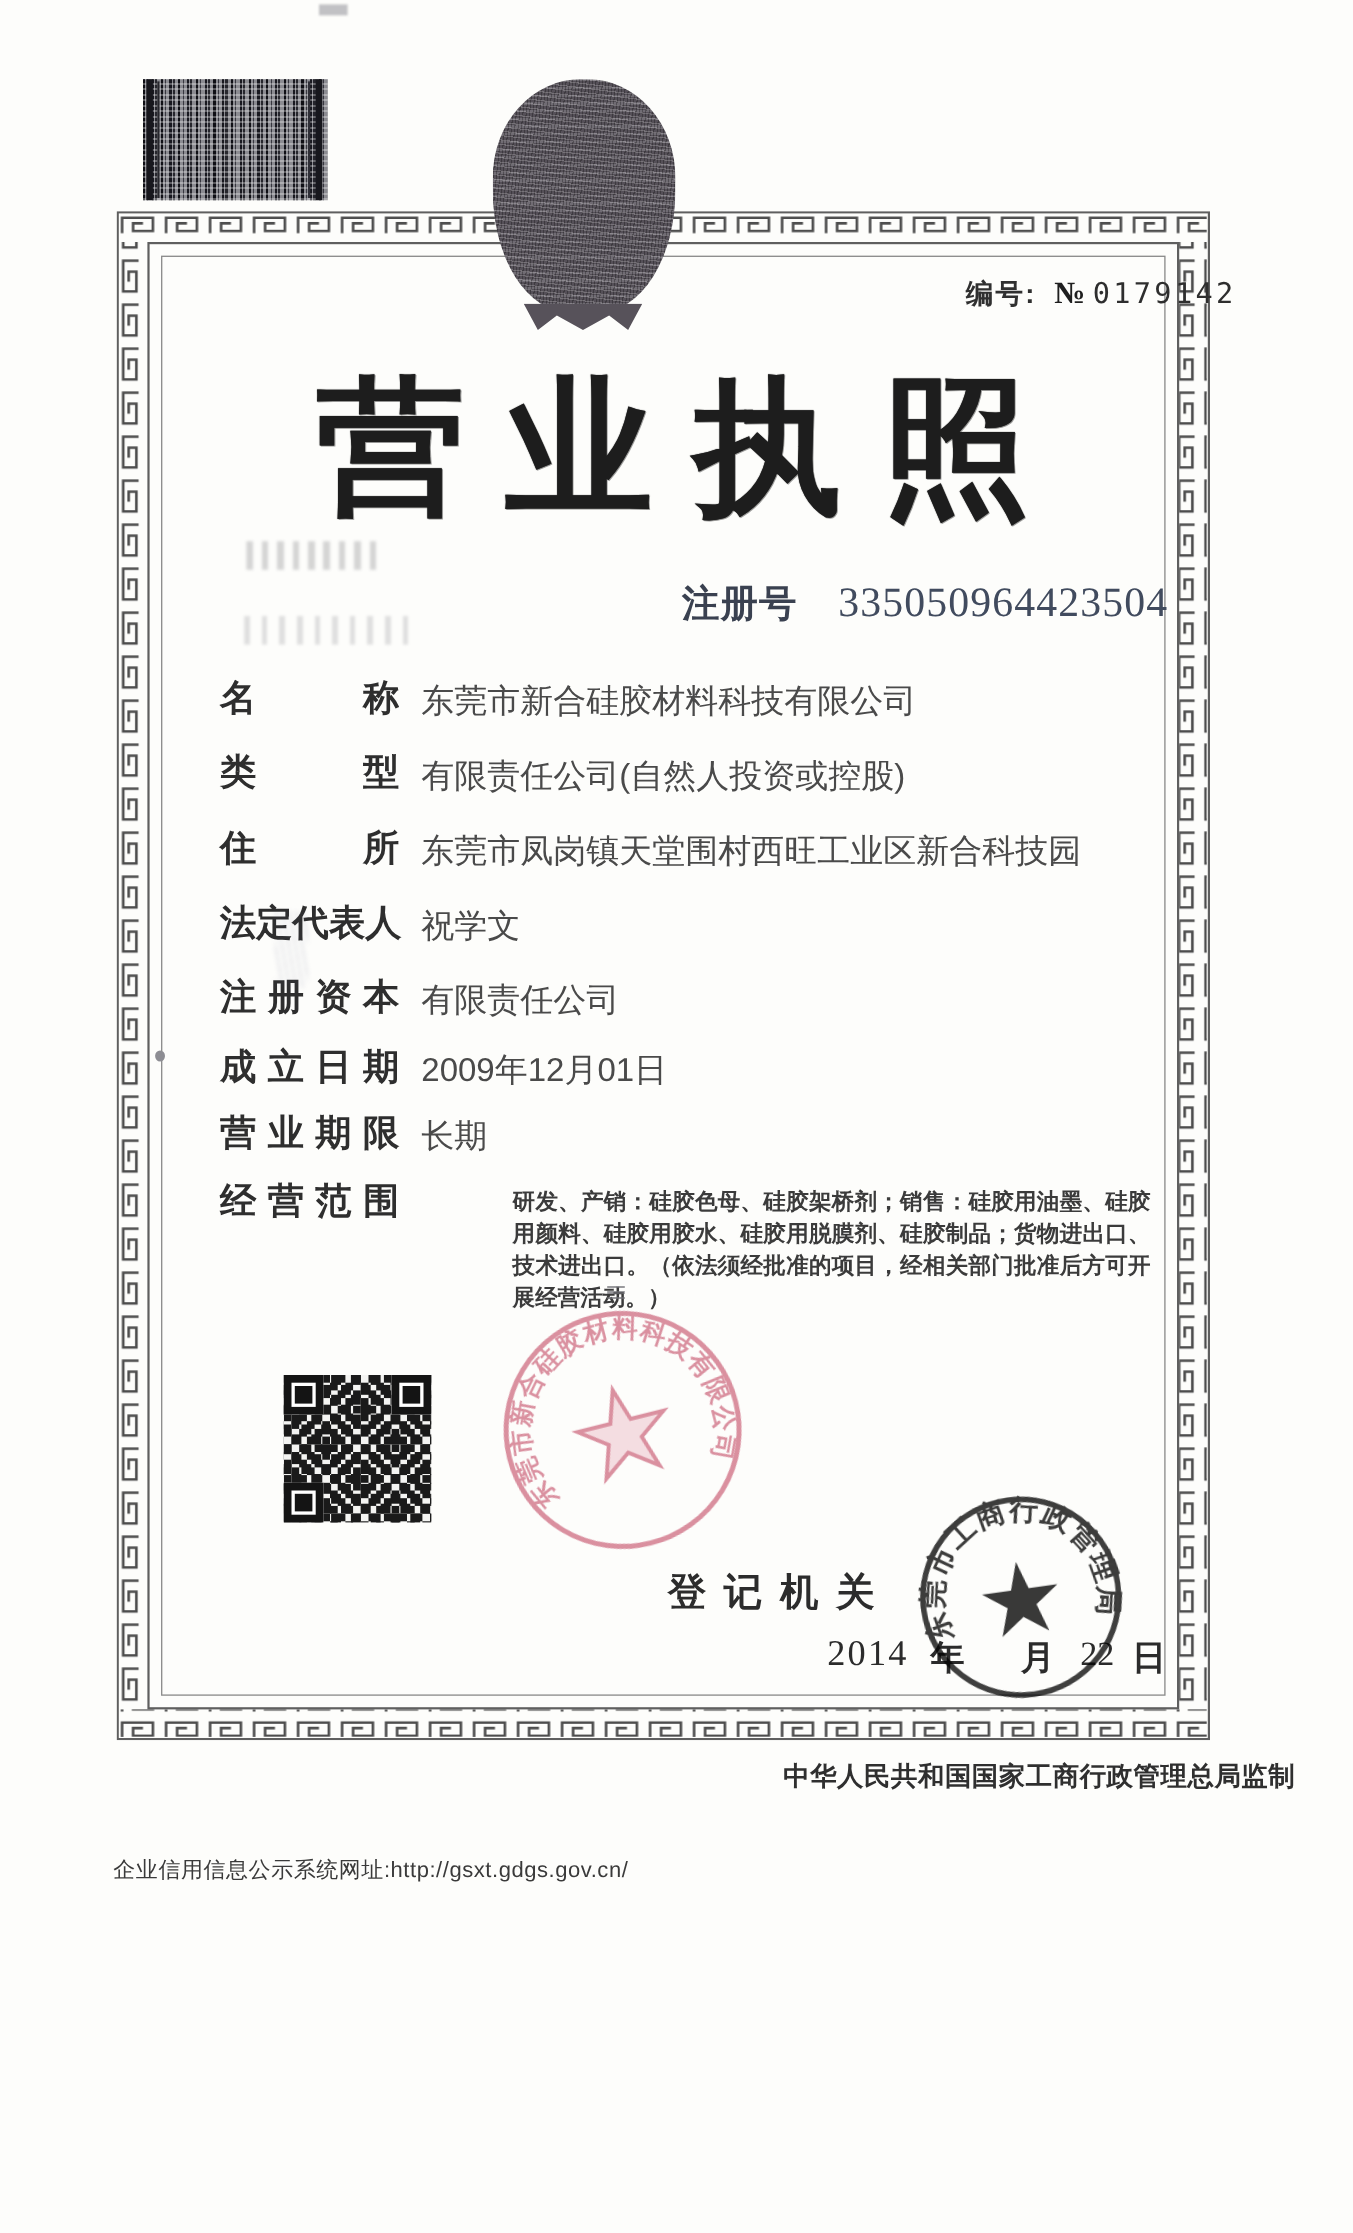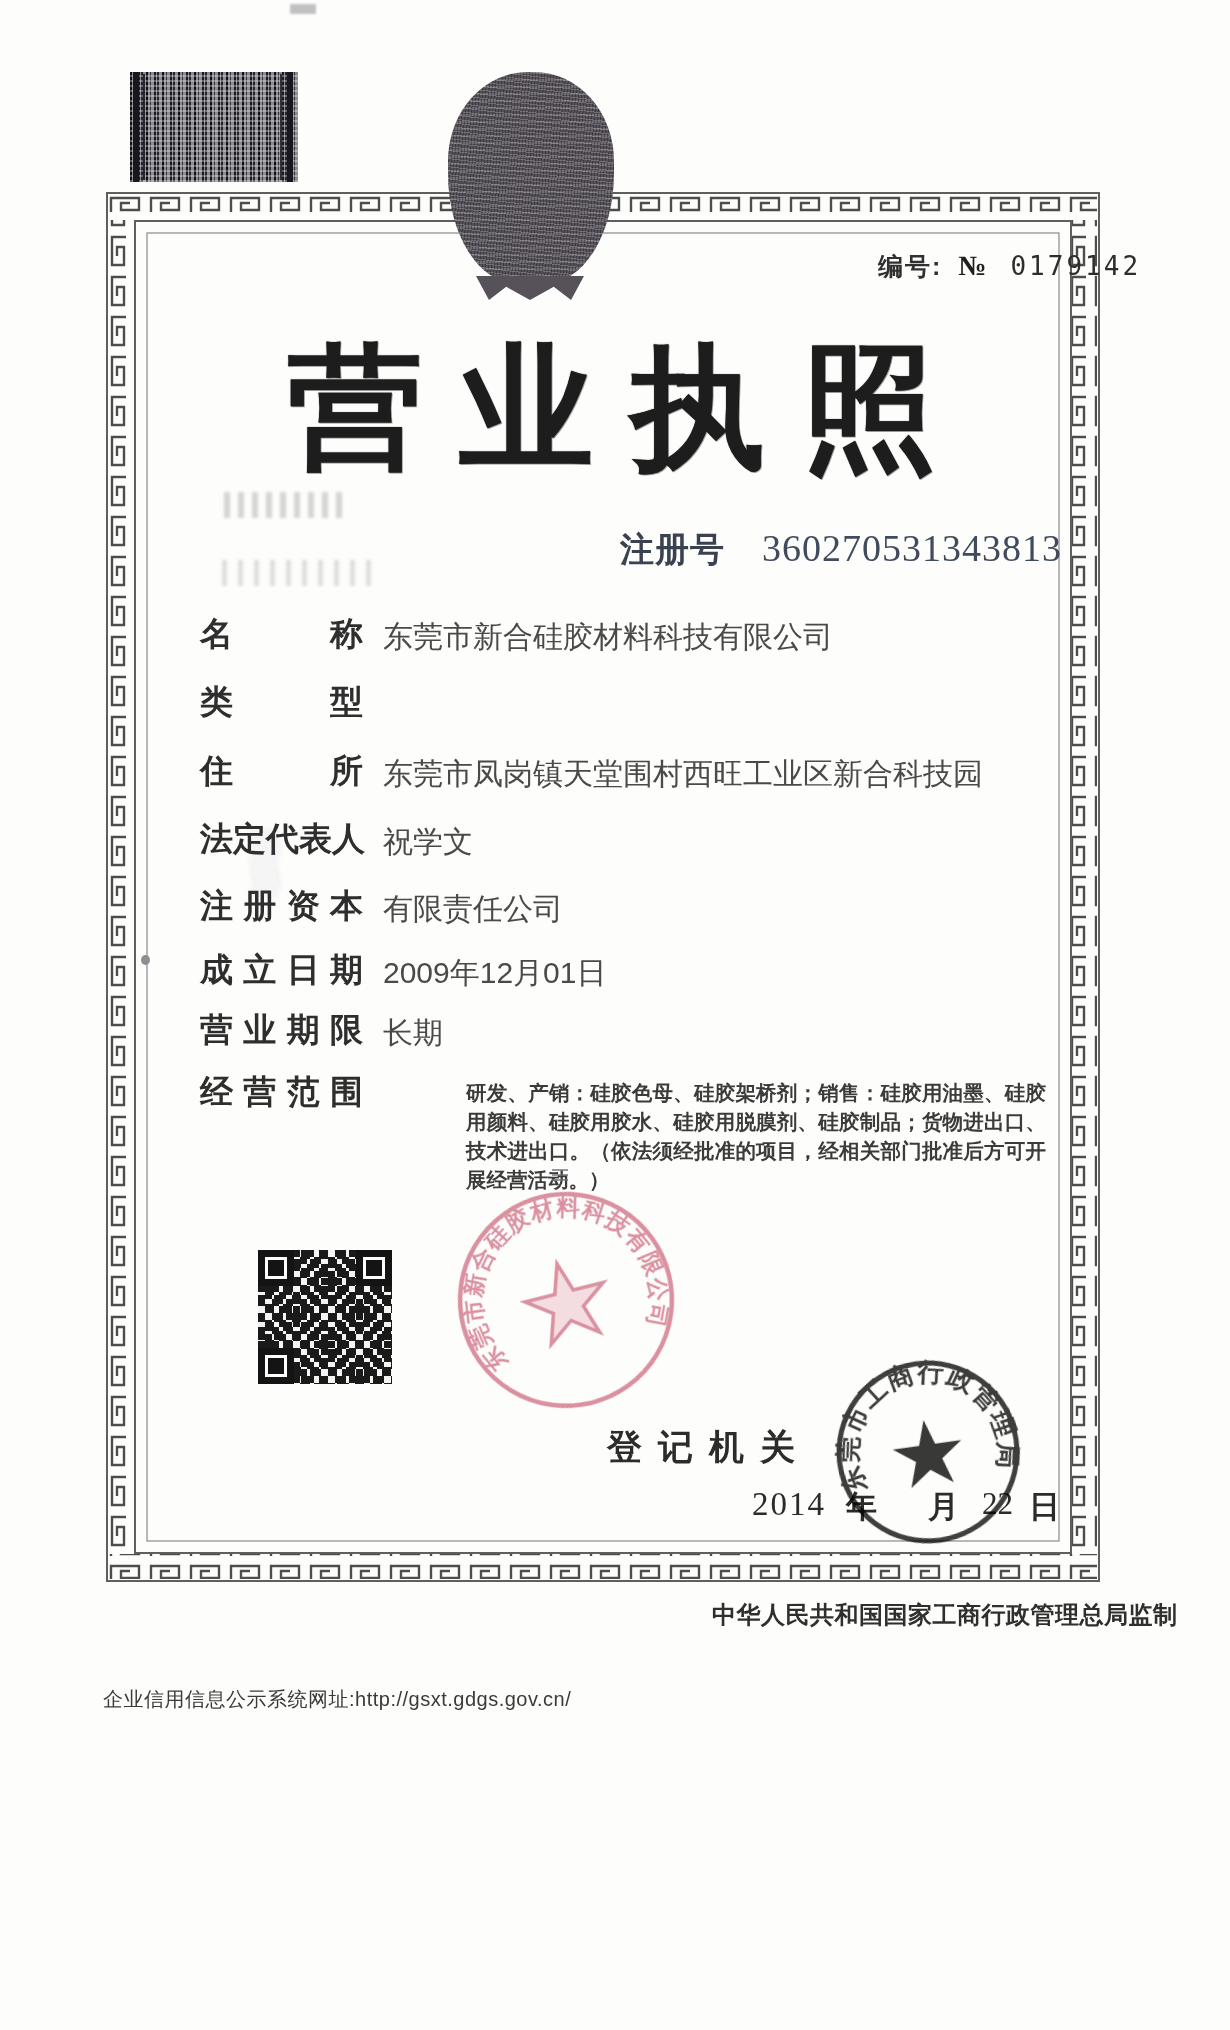--- a/index.html
+++ b/index.html
@@ -42,21 +42,21 @@
     clip-path:polygon(0 0,100% 0,88% 100%,72% 45%,50% 100%,28% 45%,12% 100%);
   }
 
   
   .frame{position:absolute;left:106px;top:192px;z-index:1;}
 
   
   .serial{position:absolute;left:840px;top:250px;z-index:2;white-space:nowrap;}
   .serial .s-label{font-size:25px;color:#303030;letter-spacing:2px;font-weight:600;margin-left:38px;}
   .serial .s-sign{font-family:"Liberation Serif",serif;font-weight:900;font-size:28px;color:#1f1f1f;margin-left:16px;}
-  .serial .s-digits{font-family:"DejaVu Sans Mono",monospace;font-size:26px;color:#2e2e2e;letter-spacing:3px;margin-left:24px;}
+  .serial .s-digits{font-family:"DejaVu Sans Mono",monospace;font-size:26px;color:#2e2e2e;letter-spacing:3px;margin-left:7px;}
 
   
   .title{
     position:absolute;left:288px;top:338px;width:648px;z-index:2;
     font-size:134px;line-height:1.05;font-weight:900;color:#1d1d1d;
     text-shadow:0 0 1px #111, 1px 1px 0 rgba(40,40,40,.4);
   }
   [data-justify]{display:flex;justify-content:space-between;}
 
   
@@ -157,35 +157,36 @@
       <span>执</span>
       <span>照</span>
     </div>
 
   <div class="regline">
     <span class="reg-label" data-justify="">
         <span>注</span>
         <span>册</span>
         <span>号</span>
       </span>
-    <span class="reg-number">360270531343813</span>
+    <span class="reg-number">335050964423504</span>
   </div>
 
   <div class="field-row" style="top:612px">
     <div class="f-label" data-justify="">
         <span>名</span>
         <span>称</span>
       </div>
     <div class="f-value">东莞市新合硅胶材料科技有限公司</div>
   </div>
   <div class="field-row" style="top:680px">
     <div class="f-label" data-justify="">
         <span>类</span>
         <span>型</span>
       </div>
+    <div class="f-value">有限责任公司(自然人投资或控股)</div>
   </div>
   <div class="field-row" style="top:749px">
     <div class="f-label" data-justify="">
         <span>住</span>
         <span>所</span>
       </div>
     <div class="f-value">东莞市凤岗镇天堂围村西旺工业区新合科技园</div>
   </div>
   <div class="field-row" style="top:817px">
     <div class="f-label" data-justify="">

